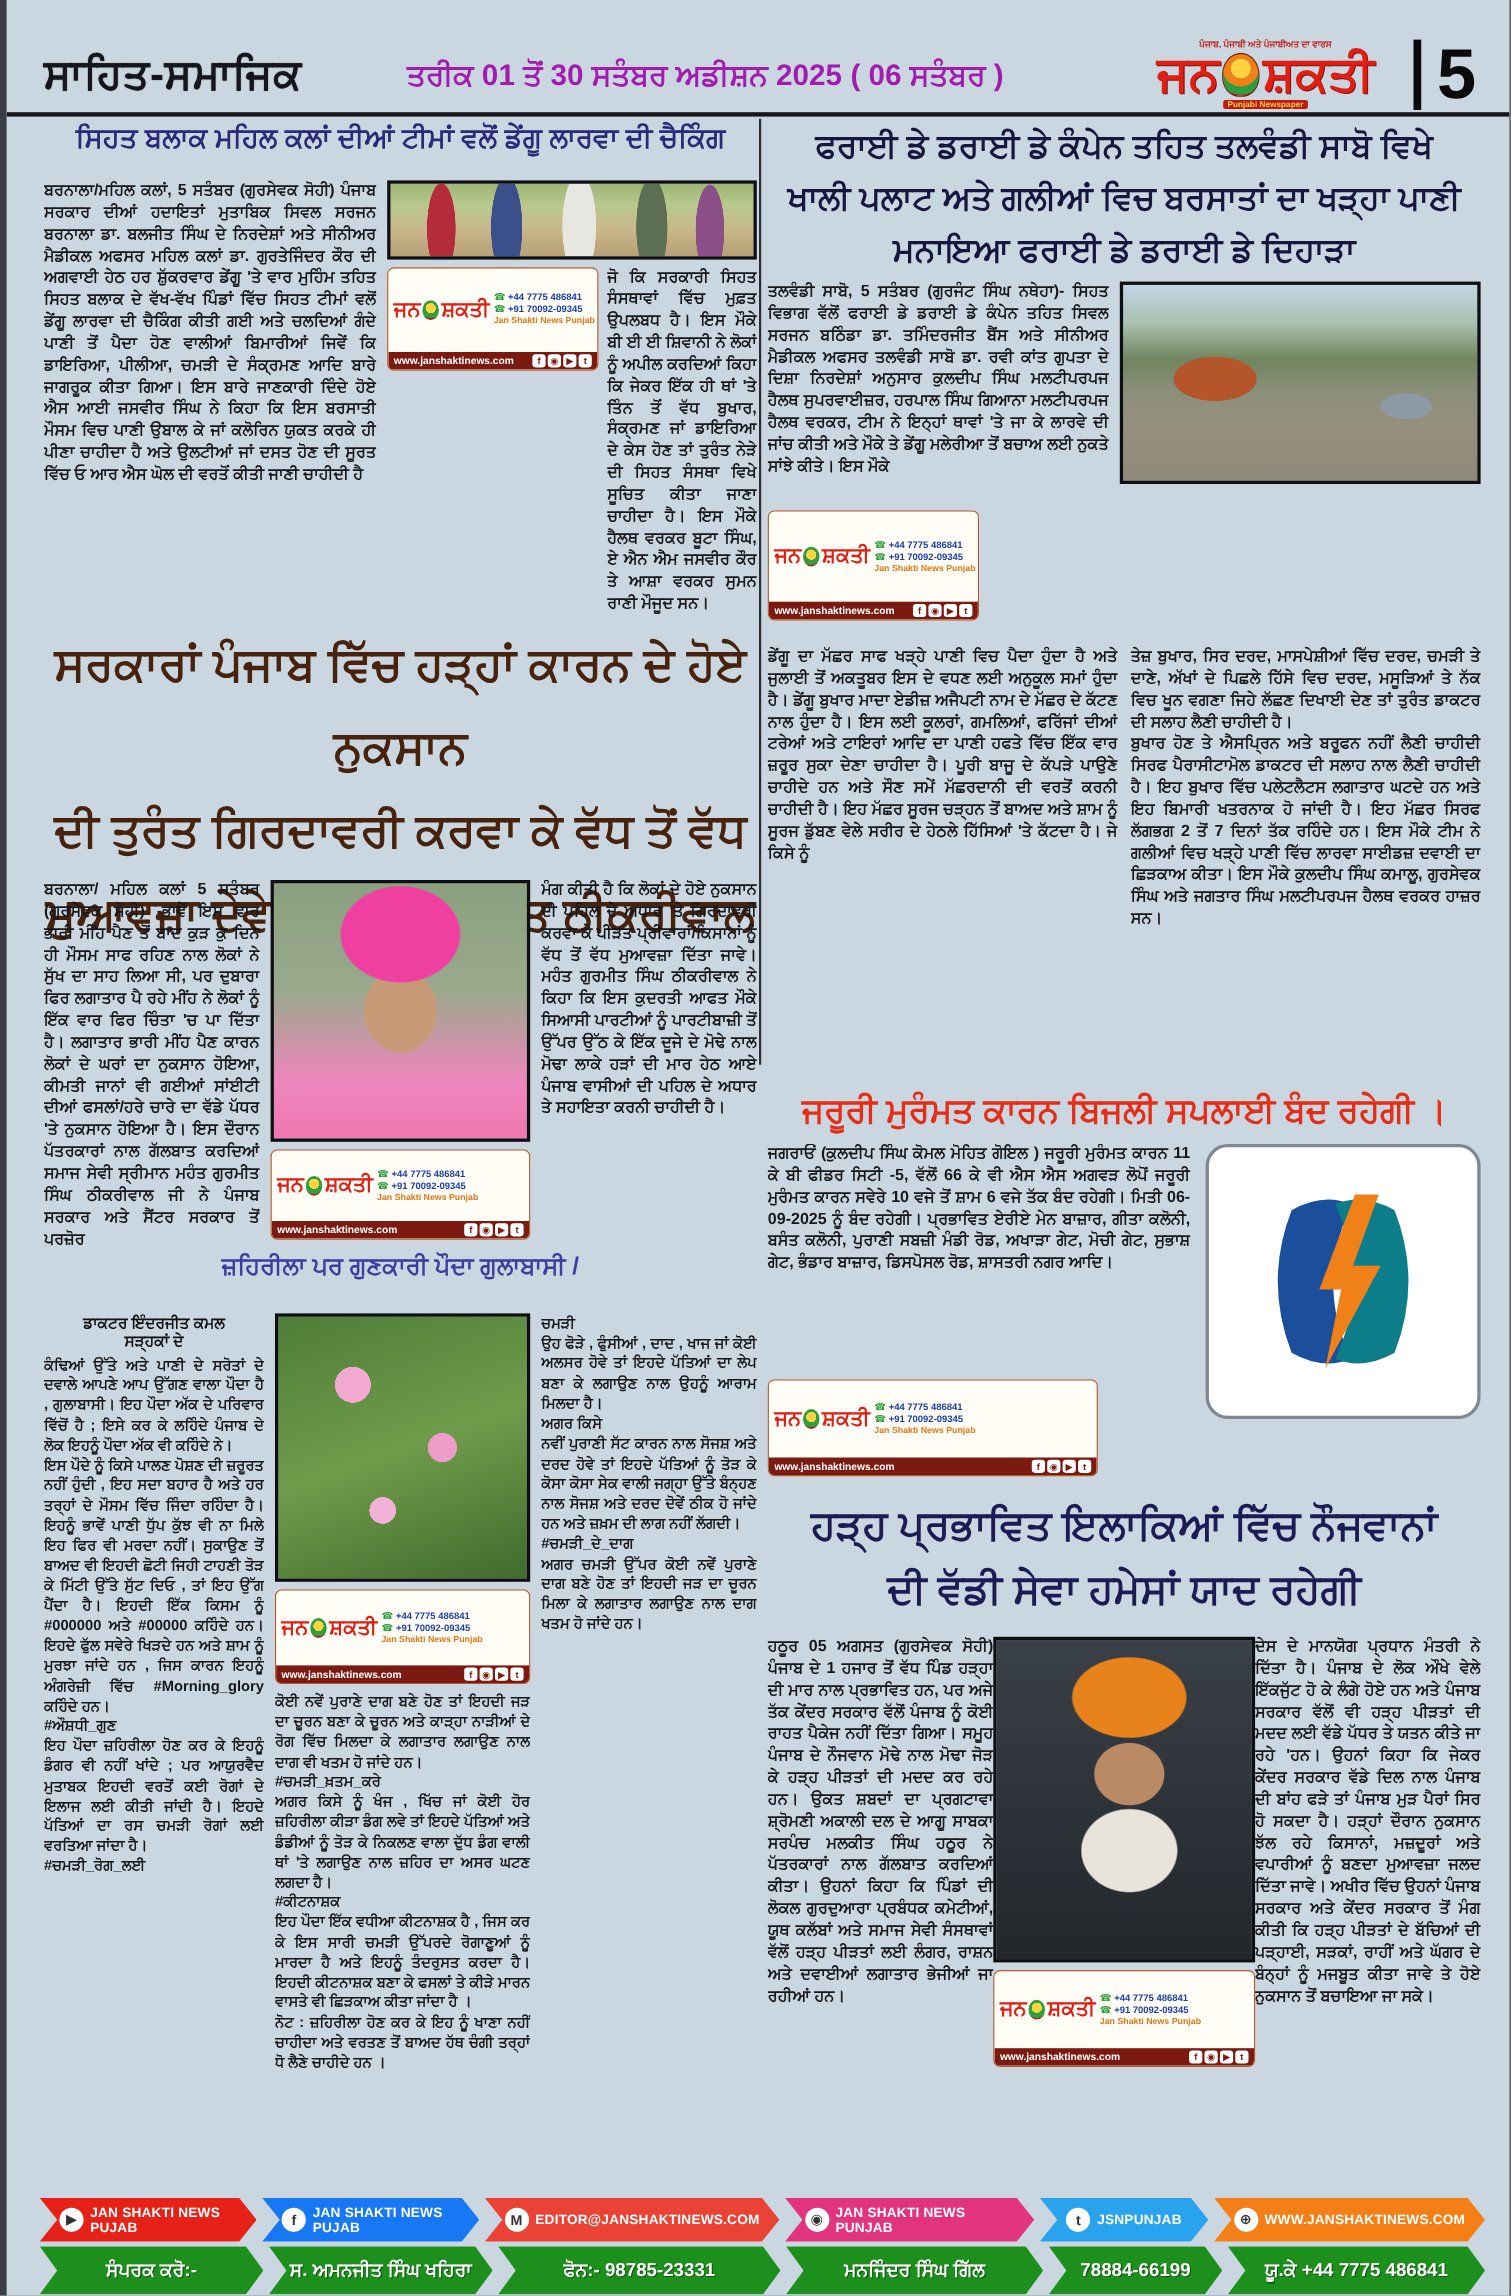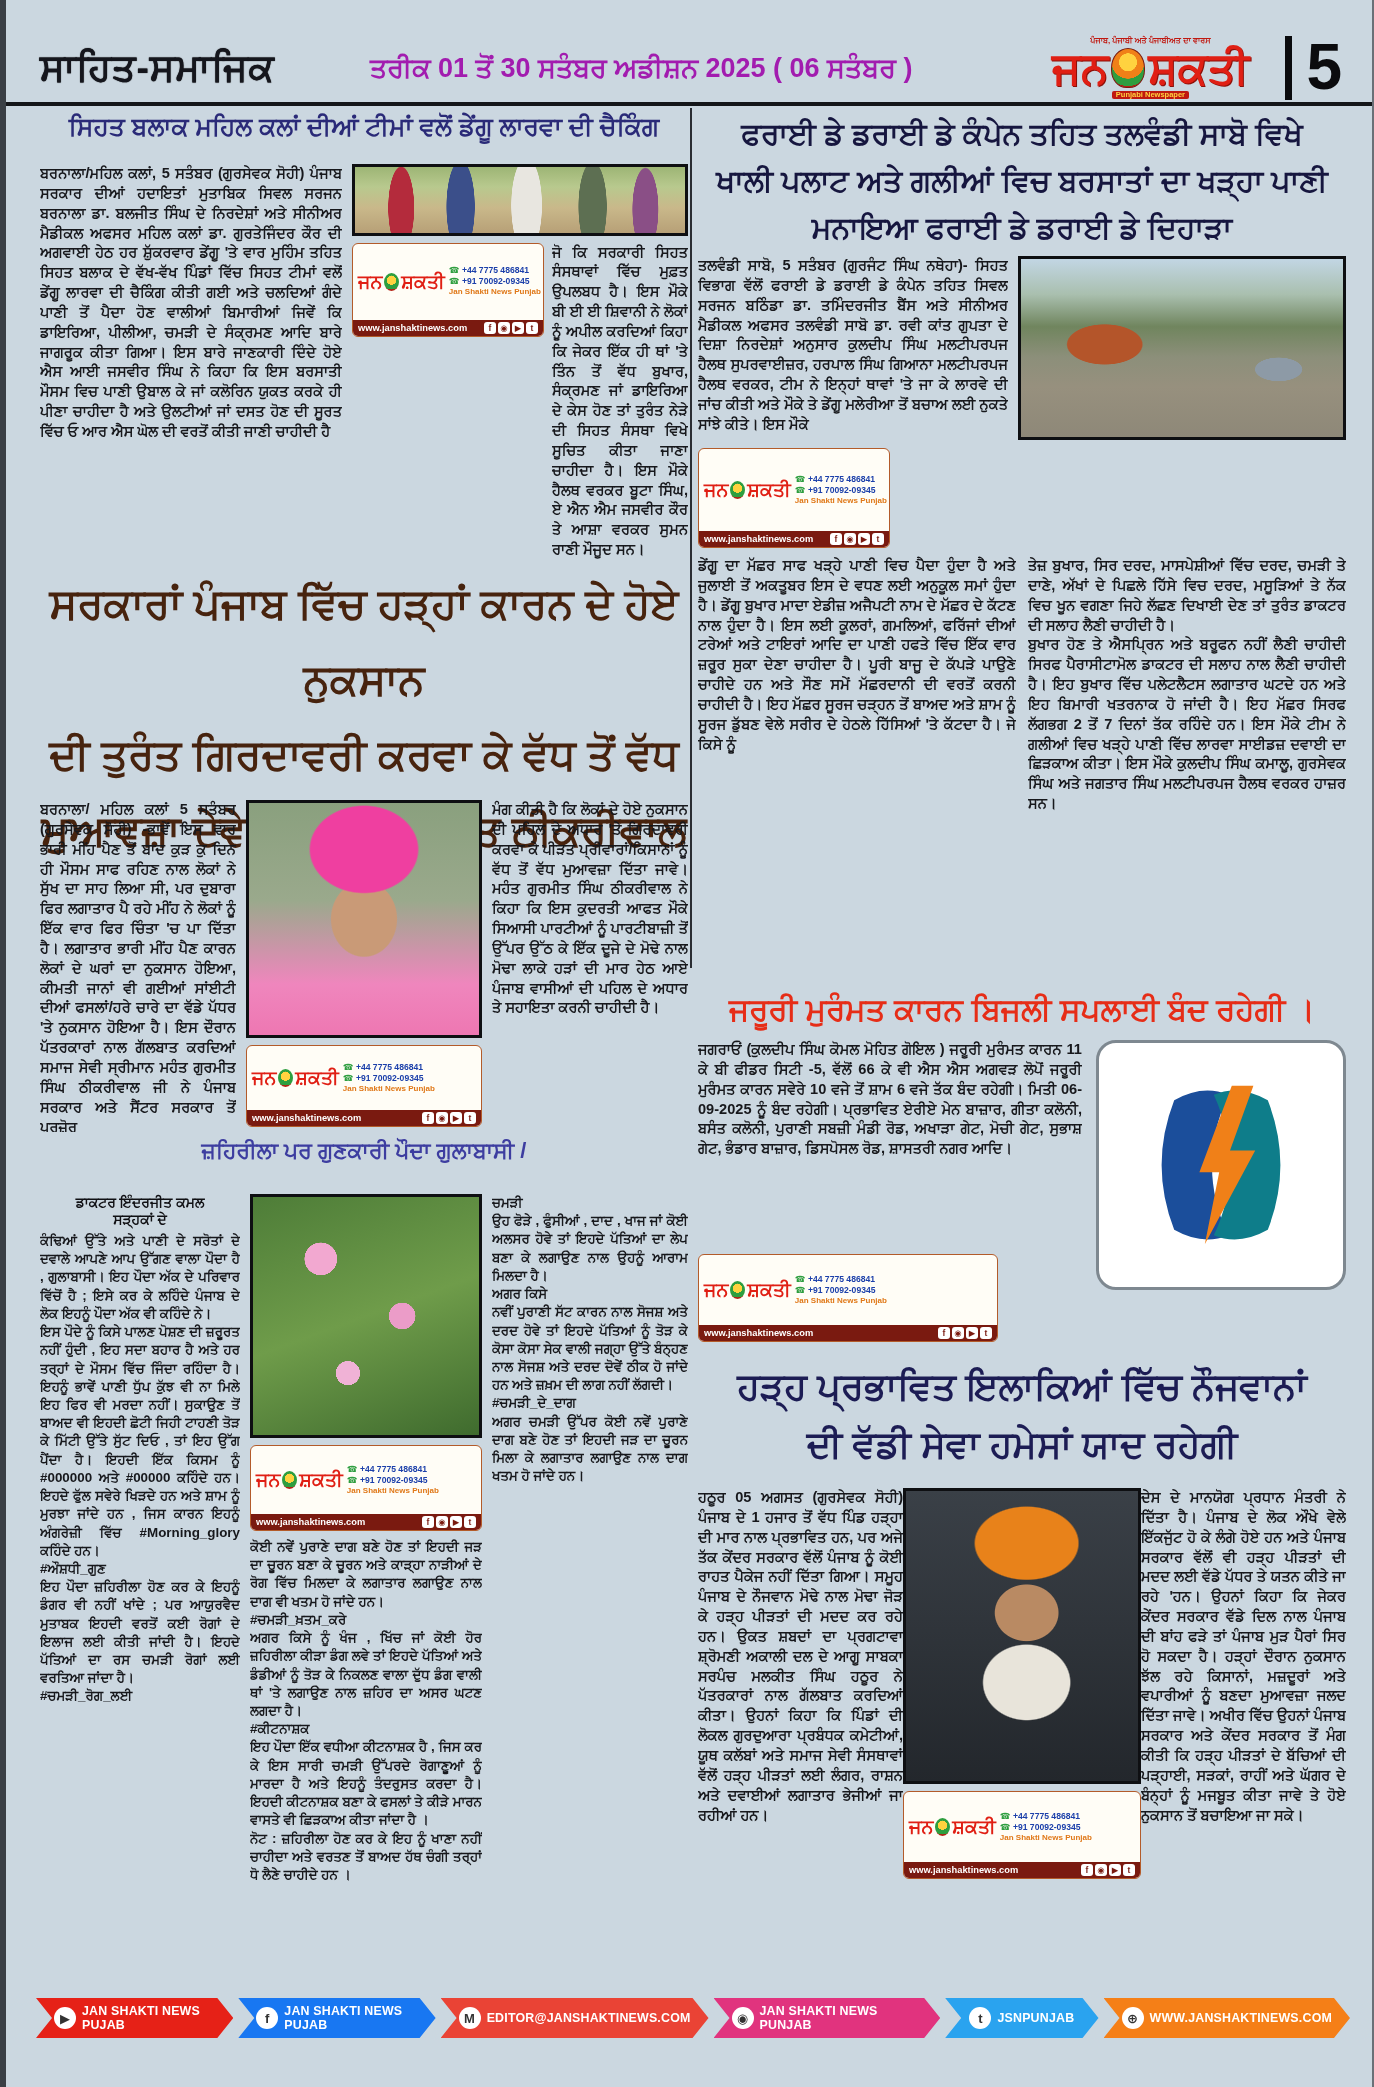--- a/index.html
+++ b/index.html
@@ -108,21 +108,21 @@
   #l3-head { left:34px; top:1138px; width:648px; font-size:22px; color:#3d3da0; }
   #l3-body { position:absolute; left:34px; top:1194px; width:648px; height:792px; display:flex; gap:10px; }
   .l3-colA { width:200px; }
   .l3-colB { width:232px; display:flex; flex-direction:column; gap:7px; }
   .l3-photo { height:244px; }
   .l3-colB .jsbox { height:86px; }
   .l3-colB .body-text { flex:1; }
   .l3-colC { flex:1; }
 
   #r1-head { left:692px; top:110px; width:648px; font-size:30px; color:#16163f; line-height:1.57; white-space:pre-line; }
-  #r1-body { position:absolute; left:692px; top:256px; width:648px; height:712px; display:flex; flex-direction:column; gap:8px; }
+  #r1-body { position:absolute; left:692px; top:256px; width:648px; height:712px; display:flex; flex-direction:column; gap:24px; }
   .r1-row1 { display:flex; gap:10px; height:184px; }
   .r1-row1 .body-text { flex:1; }
   .r1-photo { width:328px; }
   .r1-row2 { display:flex; gap:8px; height:100px; }
   .r1-row2 .jsbox { width:192px; }
   .r1-row2 .body-text { flex:1; }
   .r1-row3 { display:flex; gap:12px; flex:1; }
   .r1-row3 .body-text { flex:1; }
 
   #r2-head { left:692px; top:992px; width:648px; font-size:31px; color:#e62d17; }
@@ -423,15 +423,23 @@
         </div>
       <div class="fcell w-08" style="background: rgb(42, 163, 239);">
           <span class="ficon">t</span>
           <span>JSNPUNJAB</span>
         </div>
       <div class="fcell w-13" style="background: rgb(245, 127, 23);">
           <span class="ficon">⊕</span>
           <span>WWW.JANSHAKTINEWS.COM</span>
         </div>
     </div>
+    <div class="frow grow">
+      <div class="gcell w-11">ਸੰਪਰਕ ਕਰੋ:-</div>
+      <div class="gcell w-11">ਸ. ਅਮਨਜੀਤ ਸਿੰਘ ਖਹਿਰਾ</div>
+      <div class="gcell w-14">ਫੋਨ:- 98785-23331</div>
+      <div class="gcell w-13">ਮਨਜਿੰਦਰ ਸਿੰਘ ਗਿੱਲ</div>
+      <div class="gcell w-08">78884-66199</div>
+      <div class="gcell w-13">ਯੂ.ਕੇ +44 7775 486841</div>
+    </div>
   </div>
 
 </div>
 
 </body></html>

